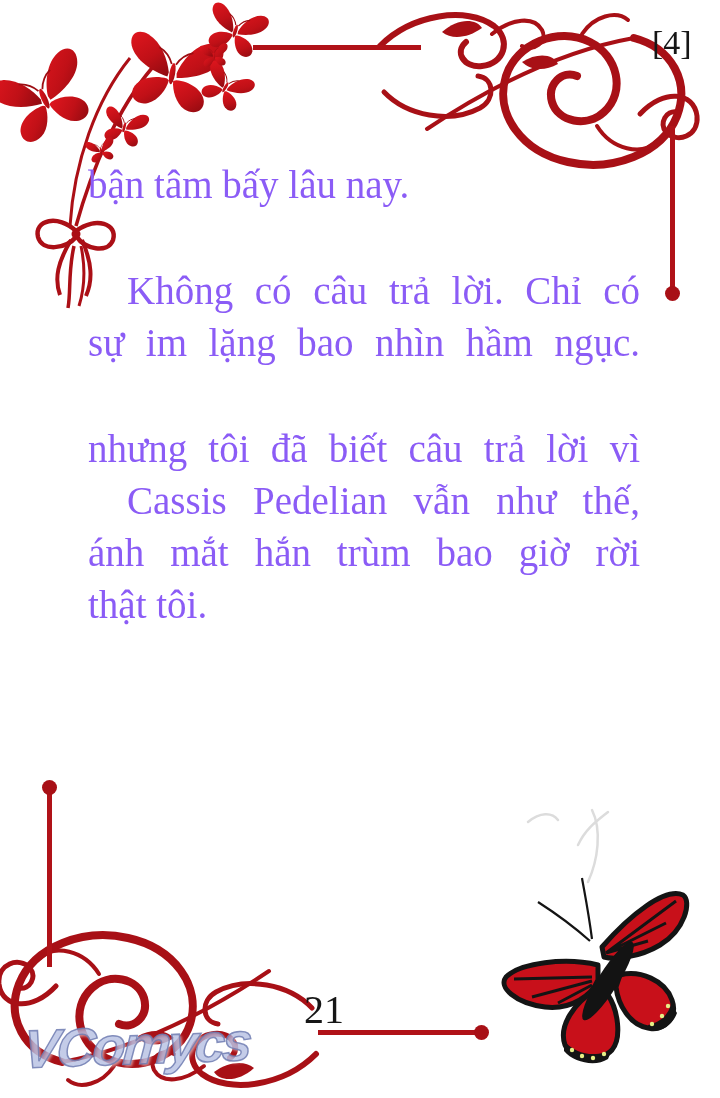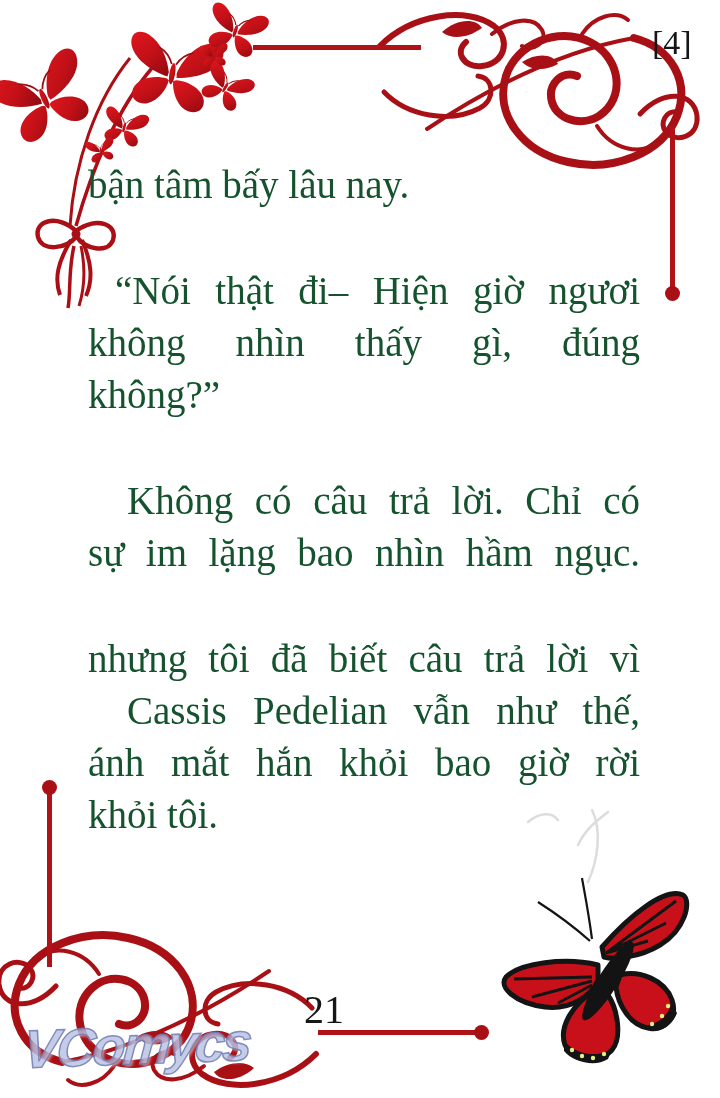--- a/index.html
+++ b/index.html
@@ -1,19 +1,19 @@
 <!DOCTYPE html>
 <html><head>
 <meta charset="utf-8">
 <style>
   html,body{margin:0;padding:0;background:#fff;}
   .page{position:relative;width:720px;height:1098px;background:#ffffff;overflow:hidden;
         font-family:"Liberation Serif",serif;}
   
-  .textblock{position:absolute;left:88px;top:159px;width:552px;color:#14532d;
+  .textblock{position:absolute;left:88px;top:159px;width:552px;color:#8b5cf6;
              font-size:39px;line-height:52px;z-index:4;}
   .para{margin:0 0 54px 0;}
   .ln{text-align:left;white-space:nowrap;}
   .ln.j{text-align:justify;text-align-last:justify;white-space:normal;}
   .ln.ind27{padding-left:27px;}
   .ln.ind39{padding-left:39px;}
   
   .corner-tag{position:absolute;left:652px;top:24px;font-size:34px;color:#161616;z-index:5;}
   .page-number{position:absolute;left:0;top:986px;width:648px;text-align:center;
                font-size:40px;color:#161616;z-index:5;}
@@ -139,33 +139,28 @@
     </g>
   </svg>
 
   <div class="corner-tag">[4]</div>
 
   <div class="textblock">
     <div class="para">
       <div class="ln">bận tâm bấy lâu nay.</div>
     </div>
     <div class="para">
-      <div class="ln j ind27">“Nói thật đi– Hiện giờ ngươi</div>
-      <div class="ln j">không nhìn thấy gì, đúng</div>
-      <div class="ln">không?”</div>
-    </div>
-    <div class="para">
       <div class="ln j ind39">Không có câu trả lời. Chỉ có</div>
       <div class="ln j">sự im lặng bao nhìn hầm ngục.</div>
     </div>
     <div class="para">
       <div class="ln j">nhưng tôi đã biết câu trả lời vì</div>
       <div class="ln j ind39">Cassis Pedelian vẫn như thế,</div>
-      <div class="ln j">ánh mắt hắn khỏi bao giờ rời</div>
-      <div class="ln">khỏi tôi.</div>
+      <div class="ln j">ánh mắt hắn trùm bao giờ rời</div>
+      <div class="ln">thật tôi.</div>
     </div>
   </div>
 
   <div class="watermark">VComycs</div>
 
   <div class="page-number">21</div>
 
 </div>
 
 </body></html>

